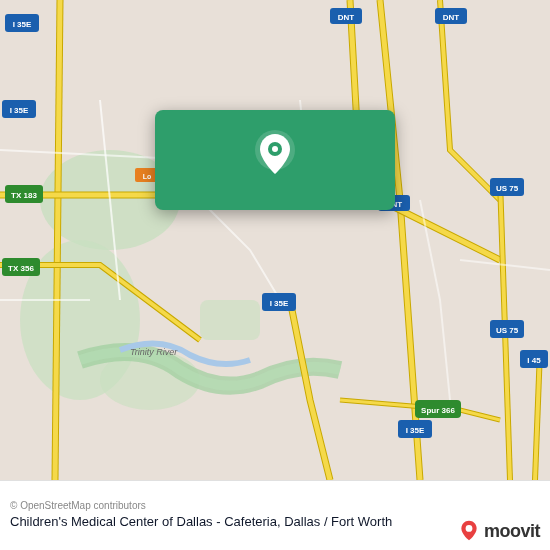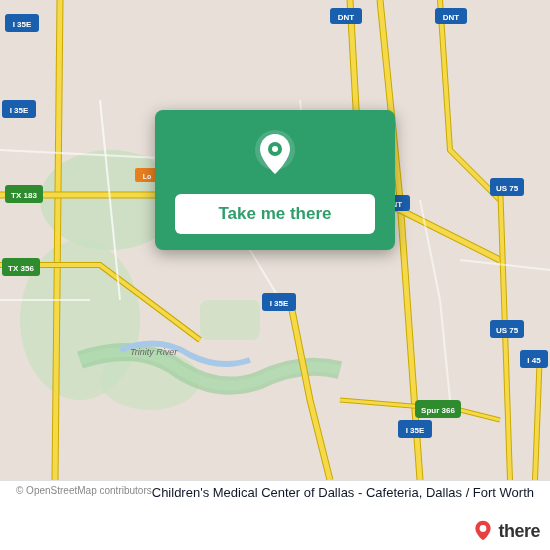--- a/index.html
+++ b/index.html
@@ -59,21 +59,21 @@
       width: 100%;
       text-align: center;
     }
 
     
     #bottom-bar {
       width: 550px;
       height: 70px;
       background: #fff;
       display: flex;
-      flex-direction: row;
+      flex-direction: column;
       justify-content: center;
       padding: 4px 10px 4px 10px;
       border-top: 1px solid #e0e0e0;
     }
 
     #copyright-text {
       font-size: 10px;
       color: #888;
       margin-bottom: 3px;
     }
@@ -211,28 +211,27 @@
   
   <div id="popup-card">
 
     <svg id="location-pin-icon" viewBox="0 0 54 54" xmlns="http://www.w3.org/2000/svg">
       <circle cx="27" cy="22" r="20" fill="rgba(255,255,255,0.15)"></circle>
       <path d="M27 6 C18.7 6 12 12.7 12 21 C12 32 27 46 27 46 C27 46 42 32 42 21 C42 12.7 35.3 6 27 6Z" fill="white"></path>
       <circle cx="27" cy="21" r="7" fill="#2e9e6b"></circle>
       <circle cx="27" cy="21" r="3" fill="white"></circle>
     </svg>
 
-    <button id="take-me-there-btn">Take me there</button>
   </div>
 </div>
 
 <div id="bottom-bar">
   <span id="copyright-text">© OpenStreetMap contributors</span>
   <span id="location-label">Children's Medical Center of Dallas - Cafeteria, Dallas / Fort Worth</span>
 </div>
 
 <div id="moovit-logo">
   <svg id="moovit-pin" viewBox="0 0 22 26" xmlns="http://www.w3.org/2000/svg">
     <path d="M11 1 C6 1 2 5 2 10 C2 17 11 24 11 24 C11 24 20 17 20 10 C20 5 16 1 11 1Z" fill="#e84040"></path>
     <circle cx="11" cy="10" r="4" fill="white"></circle>
   </svg>
-  <span id="moovit-text">there</span>
+  <span id="moovit-text">moovit</span>
 </div>
 
 </body></html>

